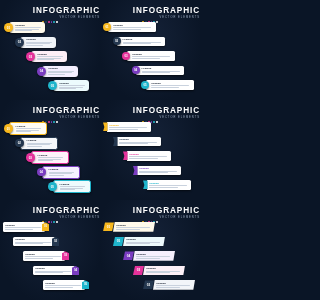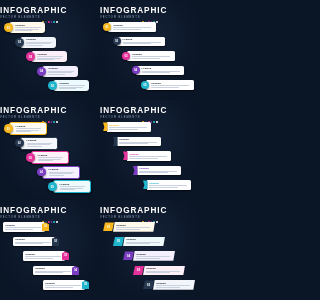--- a/index.html
+++ b/index.html
@@ -14,21 +14,21 @@
     display:grid;
     grid-template-columns:100px 100px;
     grid-template-rows:100px 100px 100px;
   }
   .panel {
     position:relative;
     width:100px; height:100px;
     background:radial-gradient(ellipse at 50% 40%, #152238 0%, #0a1526 75%);
     overflow:hidden;
   }
-  .hdr { position:absolute; top:6px; left:0; width:100%; text-align:left; }
+  .hdr { position:absolute; top:6px; left:0; width:100%; text-align:right; }
   .hdr .title {
     font-size:8.2px; font-weight:bold; letter-spacing:0.9px;
     color:#ffffff; line-height:9px;
   }
   .hdr .sub {
     font-size:2.6px; letter-spacing:1.0px; color:#9fb0c6;
     line-height:4px; margin-top:0.5px;
   }
   .dots { margin-top:1.5px; display:flex; justify-content:center; gap:1px; }
   .dots i { width:1.8px; height:1.8px; border-radius:50%; display:block; }

